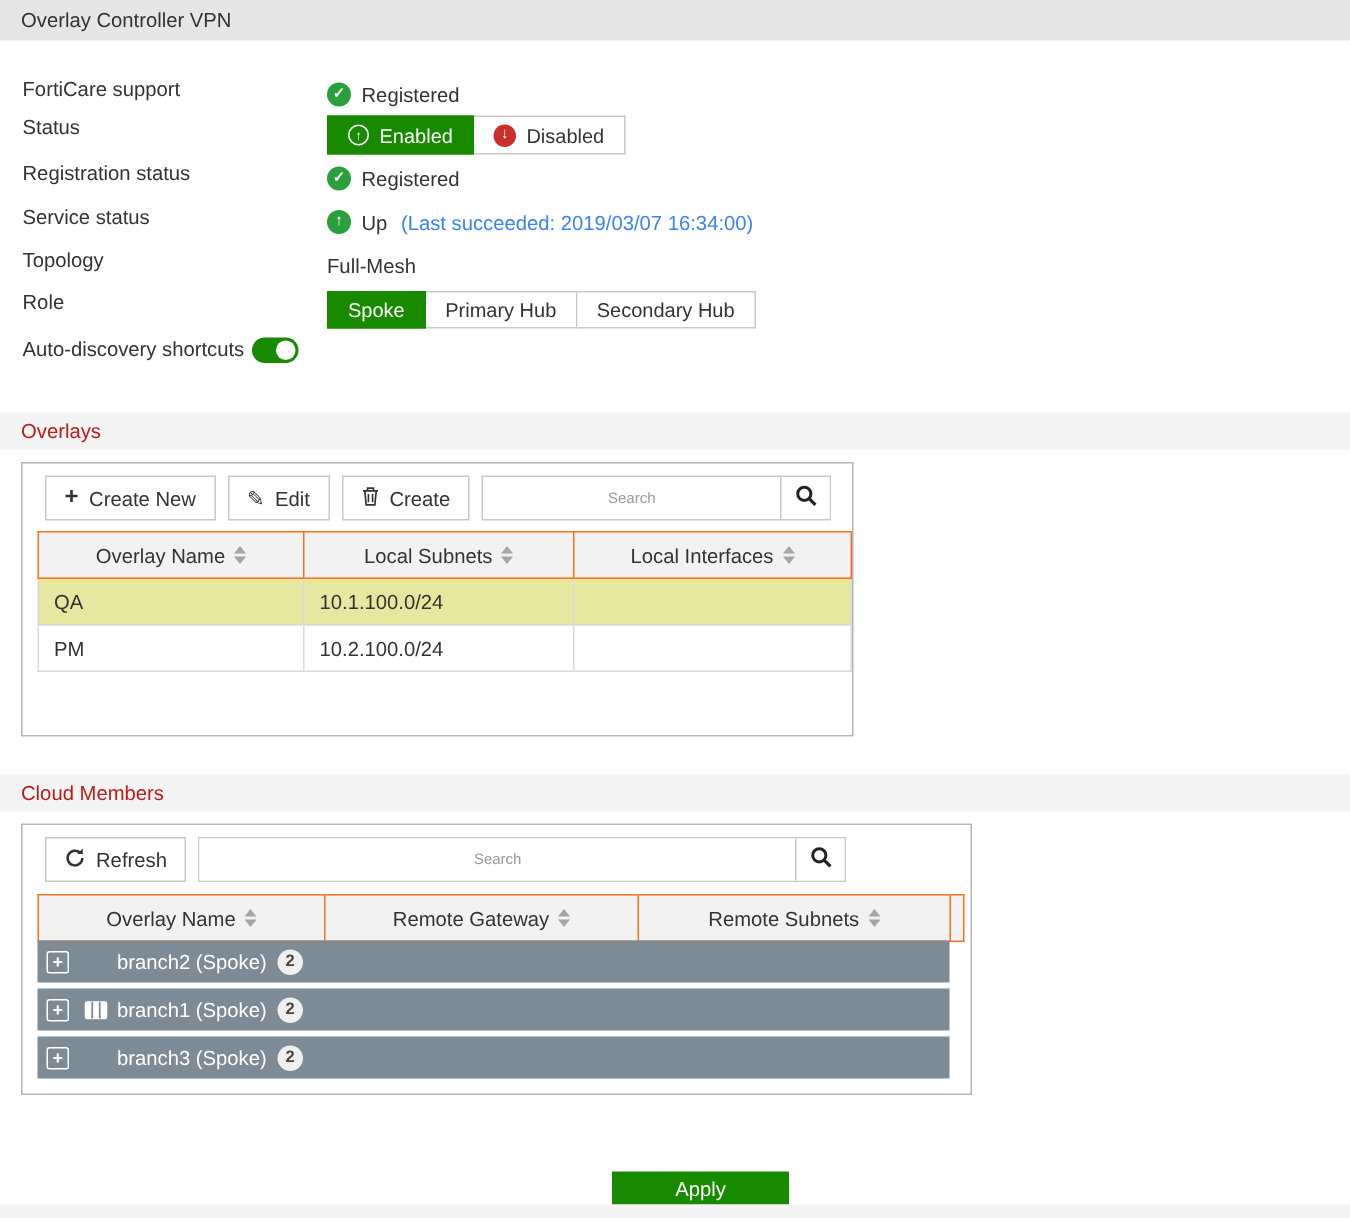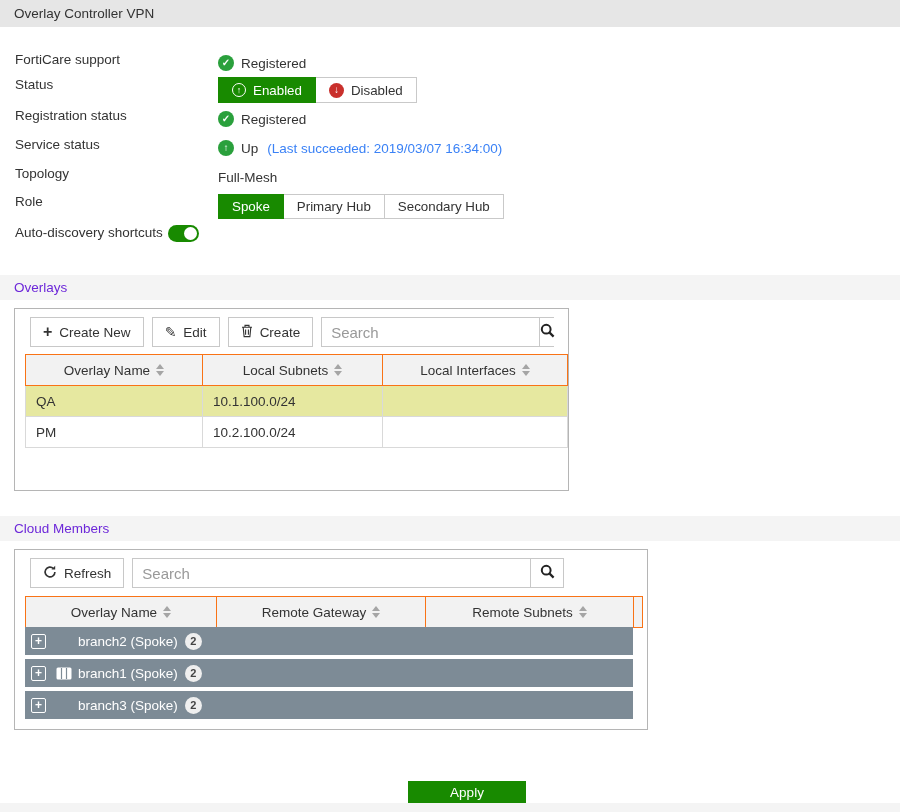--- a/index.html
+++ b/index.html
@@ -4,21 +4,21 @@
 <style>
   * { margin:0; padding:0; box-sizing:border-box; }
   html,body { background:#fff; }
   body { font-family:"Liberation Sans", sans-serif; color:#333; font-size:13.5px; }
   #stage { position:relative; width:900px; height:812px; background:#fff; overflow:hidden;padding-left:36px; }
 
   
   .topbar { position:absolute; left:0; top:0; width:900px; height:27px; background:#e6e6e6;
             line-height:27px; padding-left:14px; color:#333; }
   .section-bar { position:absolute; left:0; width:900px; height:25px; background:#f4f4f4;
-                 line-height:25px; padding-left:14px; color:#6d28d9; }
+                 line-height:25px; padding-left:14px; color:#b91c1c; }
   #overlays-bar { top:275px; }
   #cloud-bar    { top:516px; }
 
   
   .form-row { position:absolute; left:15px; display:flex; }
   .form-label { width:203px; flex:0 0 203px; color:#333; }
   .value { display:flex; align-items:center; gap:7px; }
 
   .circle-icon { width:16px; height:16px; border-radius:50%; display:inline-flex;
                  align-items:center; justify-content:center; color:#fff; font-size:10px;
@@ -48,22 +48,22 @@
   #overlays-panel { left:14px; top:308px; width:555px; height:183px; }
   #cloud-panel    { left:14px; top:549px; width:634px; height:181px; }
 
   .toolbar { position:absolute; top:8px; left:15px; display:flex; gap:8px; }
   .tb-btn { height:30px; display:inline-flex; align-items:center; gap:7px; padding:0 12px;
             background:#fff; border:1px solid #c8c8c8; color:#333; cursor:pointer; font-size:13.5px; }
   .tb-btn .plus-glyph { font-size:16px; font-weight:bold; line-height:1; }
   .tb-btn .pencil-glyph { font-size:14px; line-height:1; }
 
   .search-group { display:flex; height:30px; border:1px solid #c8c8c8; background:#fff; }
-  .search-group input { flex:1; border:none; outline:none; padding:0 9px; font-size:15px;
-                        font-family:"Liberation Sans", sans-serif; color:#333; }
+  .search-group input { flex:1; border:none; outline:none; padding:0 9px; font-size:10px;
+                        font-family:"Liberation Sans", sans-serif; color:#333;text-align:center; }
   .search-group input::placeholder { color:#999; }
   .search-btn { width:33px; background:#fff; border:none; border-left:1px solid #c8c8c8;
                 display:flex; align-items:center; justify-content:center; cursor:pointer; }
 
   table.grid { border-collapse:collapse; position:absolute; left:10px; }
   #overlays-table { top:45px; }
   #cloud-table { top:46px; }
   table.grid th { background:#f2f2f2; border:1px solid #f97316; height:31px; font-weight:normal;
                   color:#333; text-align:center; padding:0 6px; }
   table.grid td { border:1px solid #d9d9d9; height:31px; padding:0 10px; color:#333; text-align:left; }

